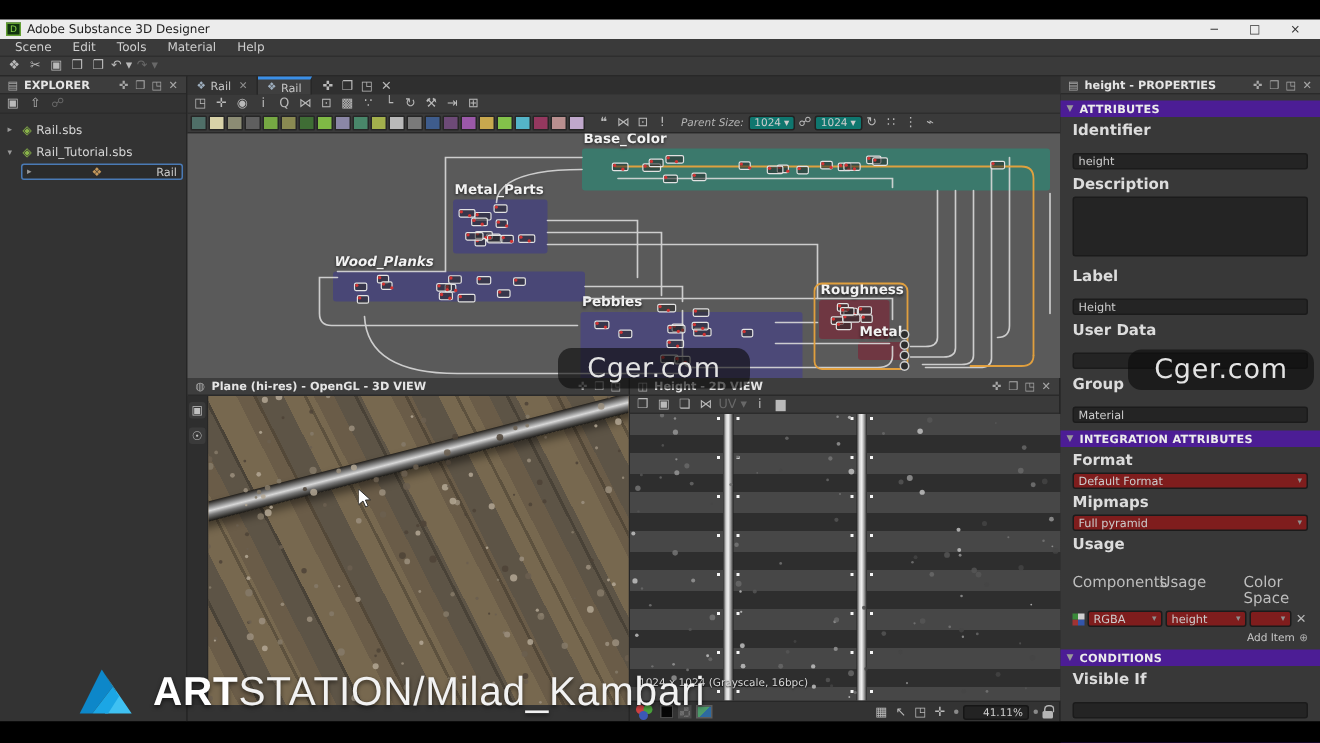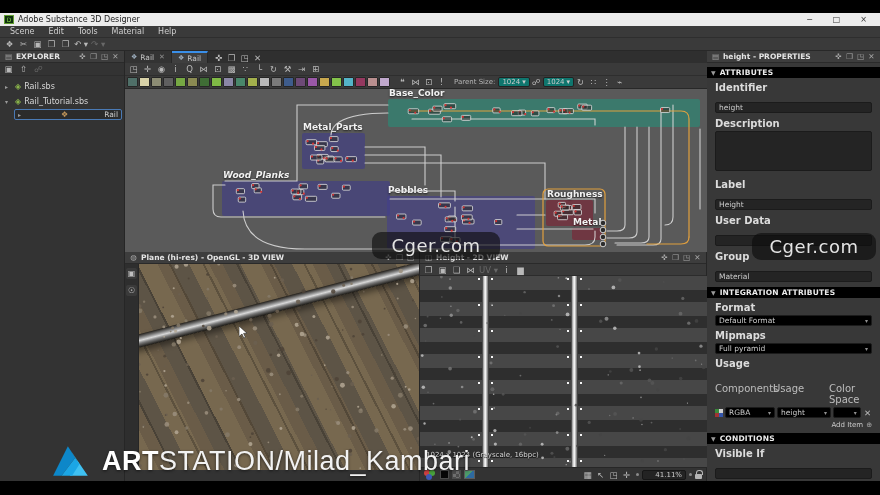--- a/index.html
+++ b/index.html
@@ -47,21 +47,21 @@
   #gtabs { height:12px; background:#2f2f2f; display:flex; align-items:flex-end; }
   .gtab { height:12px; display:flex; align-items:center; gap:3px; padding:0 6px; font-size:7.5px; color:#c4c4c4; background:#333; border-right:1px solid #272727; }
   .gtab .ticon { font-size:7px; color:#9fb0c0; }
   .gtab.active { background:#3f3f3f; border-top:2px solid var(--accent,#3a8fe8); }
   .gtab .tclose { font-size:7px; color:#909090; margin-left:2px; }
   #gtools1 { height:13px; background:#3a3a3a; display:flex; align-items:center; padding-left:2px; gap:1px; border-bottom:1px solid #2e2e2e; }
   #gtools2 { height:13px; background:#3a3a3a; display:flex; align-items:center; padding-left:2px; border-bottom:1px solid #282828; }
   #node-colors { display:flex; gap:1px; margin-right:6px; }
   #node-colors span { width:11px; height:10px; border:1px solid #262626; border-radius:1px; }
   .szsel { display:flex; align-items:center; gap:2px; background:#0f766e; border:1px solid #222; border-radius:2px; height:10px; padding:0 3px; font-size:7px; color:#ccc; }
-  .szlbl { font-size:7px; color:#b5b5b5; margin:0 3px 0 6px; white-space:nowrap; }
+  .szlbl { font-size:7px; color:#b5b5b5; margin:0 3px 0 6px; white-space:nowrap;font-style:italic; }
   #gcanvas { position:relative; width:582px; height:163px; background:#5a5a5a; overflow:hidden; }
   #wires, #cluster-layer { position:absolute; inset:0; }
   .gframe { position:absolute; border-radius:2px; }
   .frame-label { position:absolute; top:-11px; left:1px; font-size:9px; font-weight:bold; color:#f2f2f2; text-shadow:0 1px 2px rgba(0,0,0,.7); white-space:nowrap; }
 
   
   #view3d { left:125px; top:252px; width:295px; height:229px; background:#333; border-right:1px solid #262626; }
   #v3menu { height:11px; background:#3a3a3a; display:flex; align-items:center; gap:2px; padding-left:4px; border-bottom:1px solid #2c2c2c; }
   #v3menu span { font-size:7px; color:#c8c8c8; padding:0 4px; }
   #v3body { position:relative; display:flex; height:206px; }
@@ -98,30 +98,30 @@
   .sw.black { background:#060606; }
   .sw.checker { background-image:linear-gradient(45deg,#6e6e6e 25%,transparent 25%,transparent 75%,#6e6e6e 75%),linear-gradient(45deg,#6e6e6e 25%,#4c4c4c 25%,#4c4c4c 75%,#6e6e6e 75%); background-size:6px 6px; background-position:0 0,3px 3px; }
   .sw.img { width:11px; background:linear-gradient(135deg,#4d9a6a 0 50%,#2e6aa0 50%); border:1px solid #5c5c5c; }
   #zoombox { width:44px; height:10px; background:#232323; border:1px solid #161616; border-radius:2px; font-size:7px; color:#cfcfcf; display:flex; align-items:center; justify-content:flex-end; padding:0 3px; }
   .lock { position:relative; width:7px; height:5px; background:#b5b5b5; border-radius:1px; margin-top:3px; }
   .lock:before { content:''; position:absolute; top:-4px; left:1px; width:5px; height:4px; border:1px solid #b5b5b5; border-bottom:none; border-radius:3px 3px 0 0; }
   .mini-dot { width:3px; height:3px; border-radius:50%; background:#8a8a8a; }
 
   
   #props { left:707px; top:51px; width:173px; height:430px; background:#383838; }
-  .sect { height:11px; background:#000000; display:flex; align-items:center; padding:0 4px; gap:4px; margin-top:4px; }
+  .sect { height:11px; background:#4c1d95; display:flex; align-items:center; padding:0 4px; gap:4px; margin-top:4px; }
   .sect:first-of-type { margin-top:0; }
   .sect .arr { font-size:6px; color:#9a9a9a; }
   .sect .stitle { font-size:7.5px; font-weight:bold; color:#ececec; letter-spacing:.2px; }
   .sect .gear { margin-left:auto; font-size:8px; color:#9a9a9a; }
   .pbody { padding:0 8px; }
   .plabel { font-size:10px; font-weight:bold; color:#dcdcdc; margin:4px 0 2px; }
   .pinput { width:100%; height:11px; background:#242424; border:1px solid #1b1b1b; border-radius:2px; color:#cccccc; font-size:7.5px; padding:0 3px; font-family:"DejaVu Sans", sans-serif; }
   textarea.pinput { height:40px; resize:none; }
-  .sel { display:flex; justify-content:space-between; align-items:center; background:#000000; border:1px solid #1b1b1b; border-radius:2px; height:11px; font-size:7.5px; color:#cccccc; padding:0 3px; }
+  .sel { display:flex; justify-content:space-between; align-items:center; background:#7f1d1d; border:1px solid #1b1b1b; border-radius:2px; height:11px; font-size:7.5px; color:#cccccc; padding:0 3px; }
   .sel .arr { color:#8f8f8f; font-size:6px; }
   .ucols { display:flex; font-size:10px; color:#bdbdbd; margin-top:14px; }
   .ucols span:nth-child(1){ width:58px; } .ucols span:nth-child(2){ width:56px; } .ucols span:nth-child(3){ flex:1; }
   .urow { display:flex; align-items:center; gap:2px; margin-top:2px; }
   .quad { width:8px; height:8px; background:linear-gradient(90deg,#3a8a3a 0 50%,#d0d0d0 50%) top/8px 4px no-repeat, linear-gradient(90deg,#a03333 0 50%,#3355aa 50%) bottom/8px 4px no-repeat; }
   .addrow { display:flex; justify-content:flex-end; align-items:center; gap:3px; margin-top:3px; font-size:7px; color:#c8c8c8; }
 
   
   .wm { position:absolute; background:rgba(12,12,12,.62); border-radius:9px; color:#e3e3e3; font-size:18px; display:flex; align-items:center; justify-content:center; letter-spacing:.5px; }
   #wm1 { left:372px; top:232px; width:128px; height:27px; }
@@ -287,24 +287,24 @@
     </div>
 
     <div id="gcanvas">
 
       <div class="gframe" style="left: 263px; top: 10px; width: 312px; height: 28px; background: rgba(47, 133, 115, 0.72);">
         <div class="frame-label">Base_Color</div>
       </div>
       <div class="gframe" style="left: 177px; top: 44px; width: 63px; height: 36px; background: rgba(65, 62, 133, 0.66);">
         <div class="frame-label">Metal_Parts</div>
       </div>
-      <div class="gframe" style="left: 97px; top: 92px; width: 168px; height: 35px; background: rgba(65, 62, 133, 0.66); font-style: italic;">
+      <div class="gframe" style="left: 97px; top: 92px; width: 168px; height: 20px; background: rgba(65, 62, 133, 0.66); font-style: italic;">
         <div class="frame-label">Wood_Planks</div>
       </div>
-      <div class="gframe" style="left: 262px; top: 107px; width: 148px; height: 53px; background: rgba(68, 63, 138, 0.62);">
+      <div class="gframe" style="left: 262px; top: 119px; width: 148px; height: 53px; background: rgba(68, 63, 138, 0.62);">
         <div class="frame-label">Pebbles</div>
       </div>
       <div class="gframe" style="left: 421px; top: 111px; width: 47px; height: 26px; background: rgba(124, 34, 51, 0.62);">
         <div class="frame-label">Roughness</div>
       </div>
       <div class="gframe" style="left: 447px; top: 139px; width: 30px; height: 12px; background: rgba(124, 34, 51, 0.62);">
         <div class="frame-label">Metal</div>
       </div>
 
       <svg id="wires" width="582" height="163">

